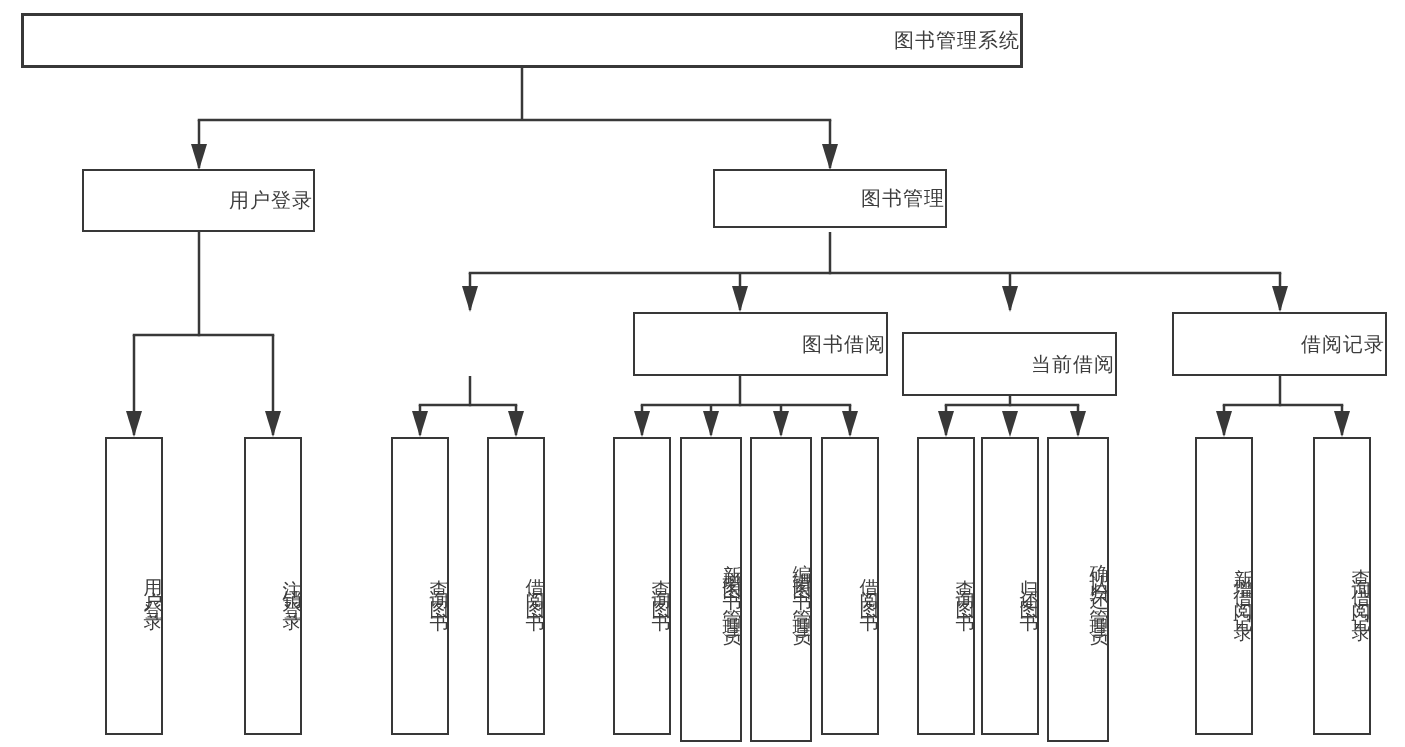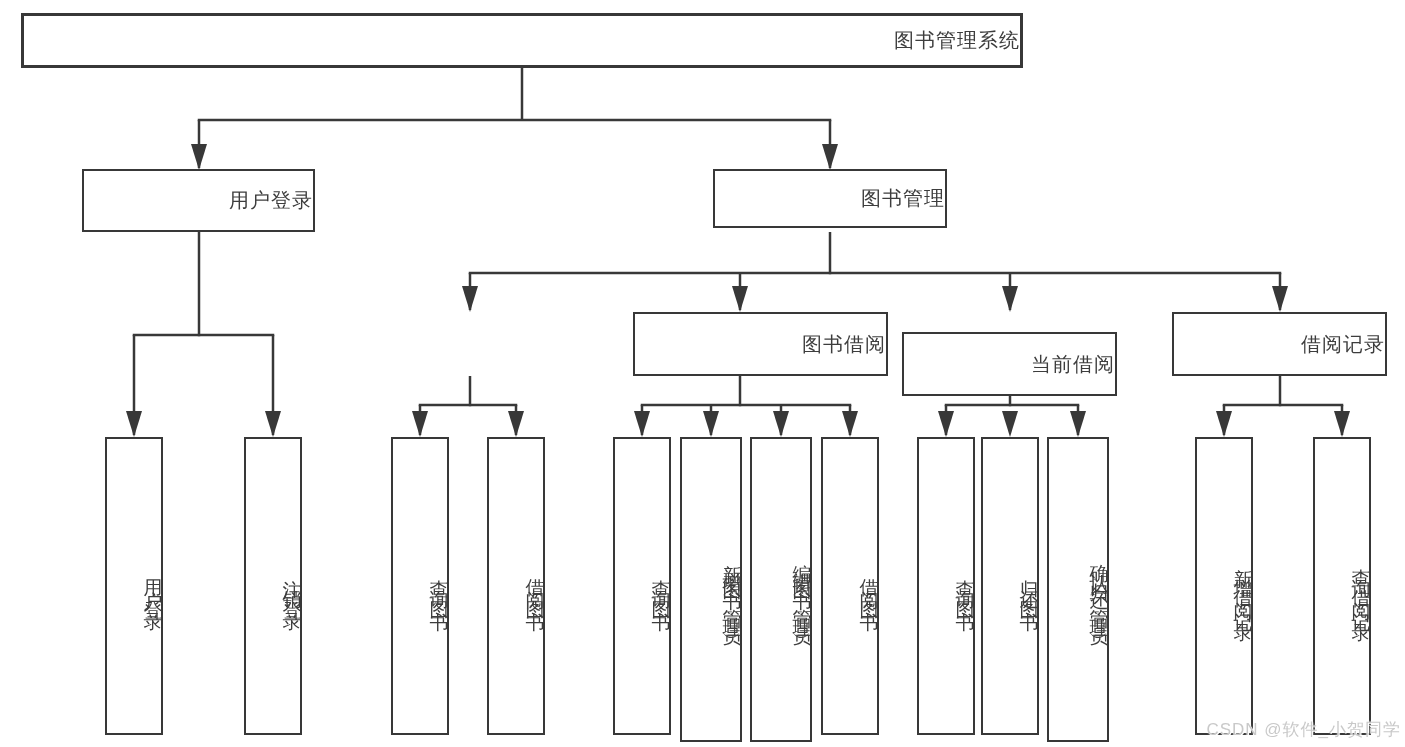--- a/index.html
+++ b/index.html
@@ -191,15 +191,14 @@
     <span class="vlabel tight">确认归还（管理员）</span>
   </div>
 
   <div class="box" style="left:1195px; top:437px; width:58px; height:298px;">
     <span class="vlabel">新增借阅记录</span>
   </div>
   <div class="box" style="left:1313px; top:437px; width:58px; height:298px;">
     <span class="vlabel">查询借阅记录</span>
   </div>
 
-  <div id="watermark">CSDN @软件_小贺同学</div>
 
 </div>
 
 </body></html>

